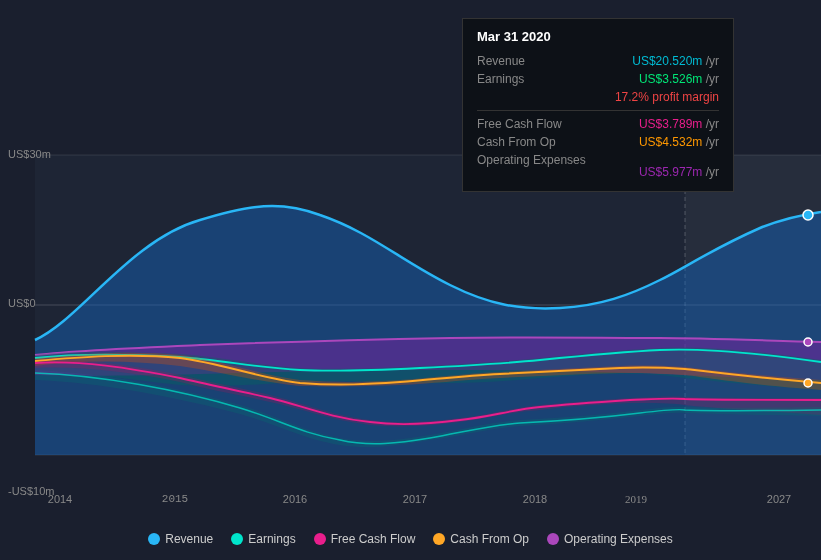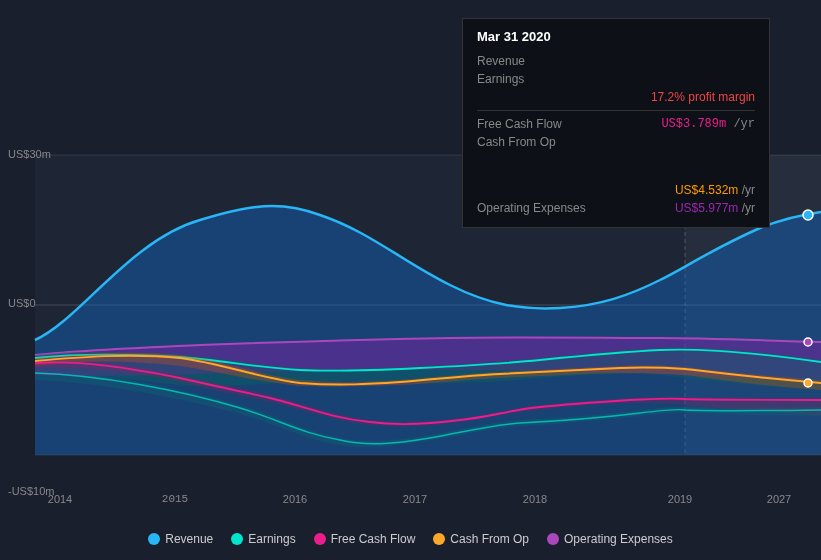--- a/index.html
+++ b/index.html
@@ -18,21 +18,21 @@
       top: 0; left: 0;
       width: 821px;
       height: 560px;
     }
 
     
     .tooltip-box {
       position: absolute;
       top: 18px;
       left: 462px;
-      width: 308px;
+      width: 272px;
       background: #0d1117;
       border: 1px solid #333;
       padding: 10px 14px;
       z-index: 10;
     }
     .tooltip-title {
       color: #fff;
       font-size: 13px;
       font-weight: bold;
       margin-bottom: 8px;
@@ -47,23 +47,23 @@
     .tooltip-label {
       color: #888;
       min-width: 120px;
     }
     .tooltip-value {
       text-align: right;
       flex: 1;
     }
     .tooltip-value.cyan { color: #00bcd4; }
     .tooltip-value.green { color: #00e676; }
-    .tooltip-value.magenta { color: #e91e8c; font-family: Liberation Mono, monospace; }
-    .tooltip-value.orange { color: #ff9800; margin-top: 48px; }
-    .tooltip-value.purple { color: #9c27b0; }
+    .tooltip-value.magenta { color: #e91e8c; }
+    .tooltip-value.orange { color: #ff9800; }
+    .tooltip-value.purple { color: #9c27b0; margin-top: 12px; }
     .tooltip-value.white { color: #ef4444; }
     .tooltip-divider {
       border: none;
       border-top: 1px solid #333;
       margin: 4px 0;
     }
 
     
     .y-label {
       position: absolute;
@@ -172,30 +172,36 @@
 
   <div class="y-label" style="top: 148px;">US$30m</div>
   <div class="y-label" style="top: 297px;">US$0</div>
   <div class="y-label" style="top: 450px; margin-top: 35px;">-US$10m</div>
 
   <div class="x-label" style="left: 60px;">2014</div>
   <div class="x-label" style="left: 175px; font-family: Liberation Mono, monospace;">2015</div>
   <div class="x-label" style="left: 295px;">2016</div>
   <div class="x-label" style="left: 415px;">2017</div>
   <div class="x-label" style="left: 535px;">2018</div>
-  <div class="x-label" style="left: 680px;">2019</div>
+  <div class="x-label" style="left: 636px; font-family: Liberation Serif, serif;">2019</div>
   <div class="x-label" style="left: 779px;">2027</div>
 
   <div class="tooltip-box">
     <div class="tooltip-title">Mar 31 2020</div>
     <div class="tooltip-row">
       <span class="tooltip-label">Revenue</span>
+      <span class="tooltip-value cyan">
+        <span>US$20.520m</span> <span style="color:#888;">/yr</span>
+      </span>
     </div>
     <div class="tooltip-row">
       <span class="tooltip-label">Earnings</span>
+      <span class="tooltip-value green">
+        <span>US$3.526m</span> <span style="color:#888;">/yr</span>
+      </span>
     </div>
     <div class="tooltip-row">
       <span class="tooltip-label"></span>
       <span class="tooltip-value white">17.2% profit margin</span>
     </div>
     <hr class="tooltip-divider">
     <div class="tooltip-row">
       <span class="tooltip-label">Free Cash Flow</span>
       <span class="tooltip-value magenta">
         <span>US$3.789m</span> <span style="color:#888;">/yr</span>

